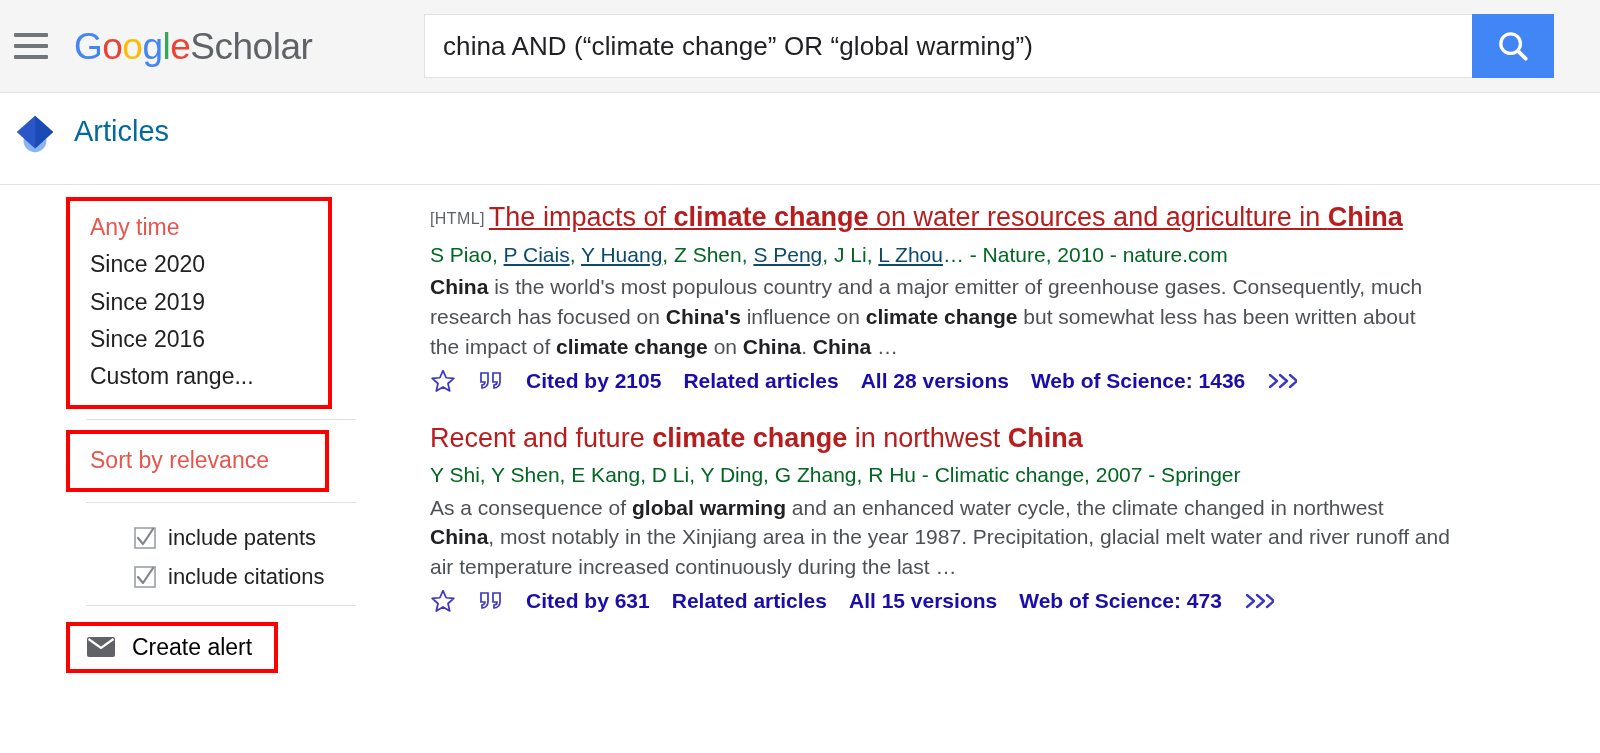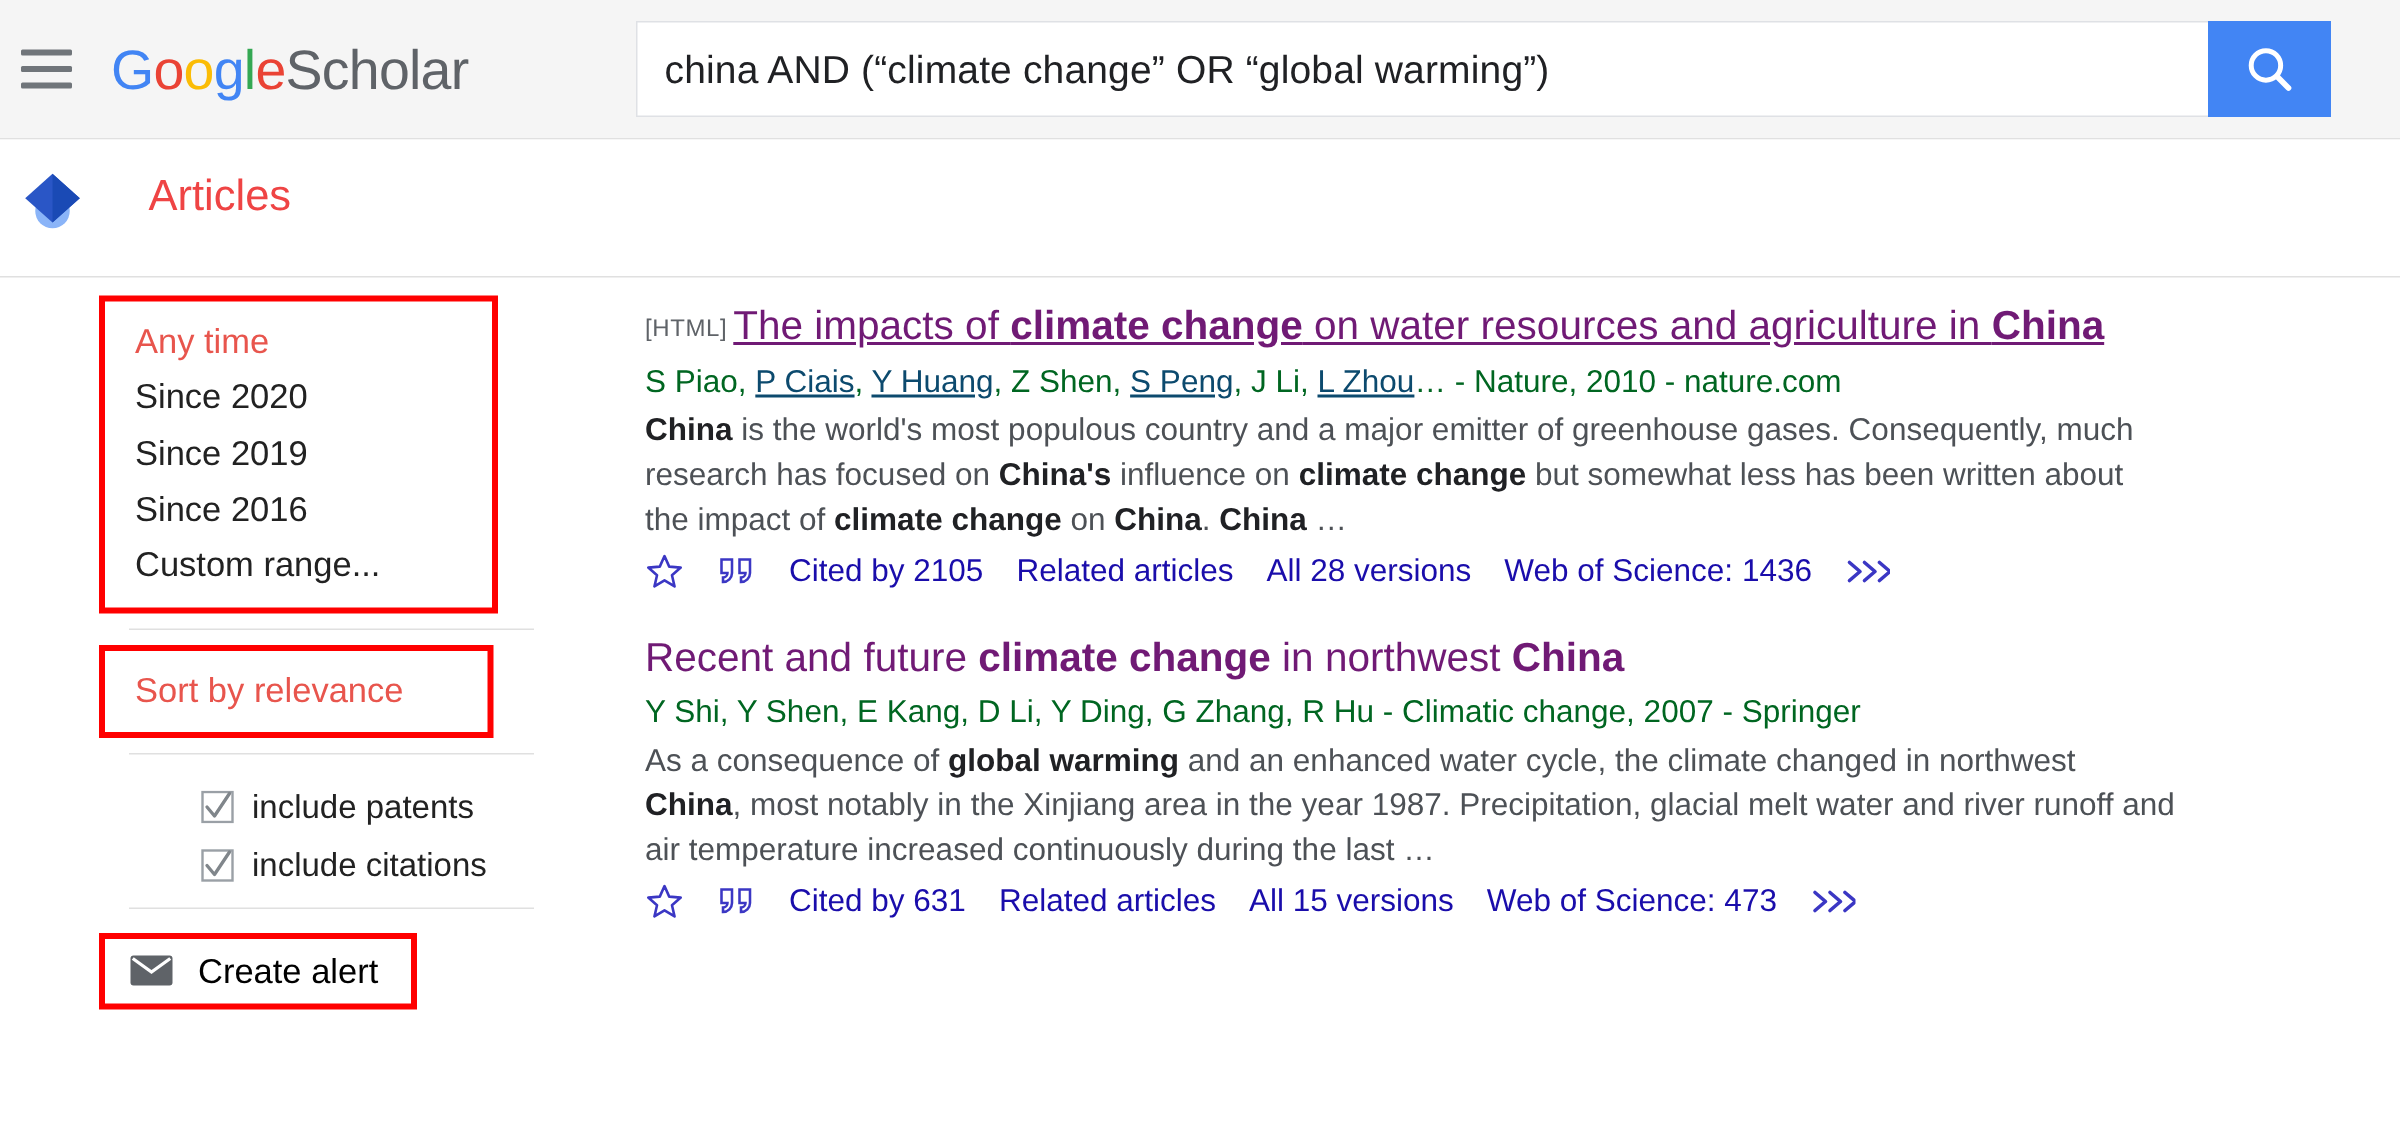--- a/index.html
+++ b/index.html
@@ -83,23 +83,23 @@
     align-items: center;
     background: #fff;
   }
   .scholar-icon {
     position: absolute;
     left: 12px; top: 18px;
     width: 46px; height: 46px;
   }
   .articles-label {
     position: absolute;
-    left: 99px; top: 22px;
+    left: 74px; top: 22px;
     font-size: 29px;
-    color: #ef4444;
+    color: #0369a1;
   }
   .stats {
     position: absolute;
     left: 440px; top: 29px;
     font-size: 20px;
     color: #9aa0a6;
   }
   .stats b { color: #70757a; font-weight: bold; }
 
   
@@ -195,21 +195,21 @@
   .rtitle .tag {
     color: #5f6368;
     font-size: 16px;
     font-variant: small-caps;
     letter-spacing: 0.4px;
     vertical-align: 2px;
     margin-right: 4px;
     font-weight: normal;
   }
   .rtitle a {
-    color: #701a75; text-decoration: none; cursor: pointer;
+    color: #b91c1c; text-decoration: none; cursor: pointer;
   }
   .rtitle.visited a { text-decoration: underline; }
   .rtitle b { font-weight: bold; }
 
   .rauthors {
     font-size: 21px;
     color: #006621;
     margin: 3px 0 4px 0;
     line-height: 1.3;
   }
@@ -225,20 +225,21 @@
   }
   .rsnippet b { color: #202124; font-weight: bold; }
 
   .ractions {
     display: flex;
     align-items: center;
     font-size: 21px;
     color: #1a0dab;
     gap: 22px;
     margin-top: 6px;
+    font-weight: bold;
   }
   .ractions .link { cursor: pointer; white-space: nowrap; }
   .ractions .ic { cursor: pointer; display: inline-flex; align-items: center; }
 </style>
 </head>
 <body>
 
 <div class="header">
   <div class="hamburger">
     <span></span>

